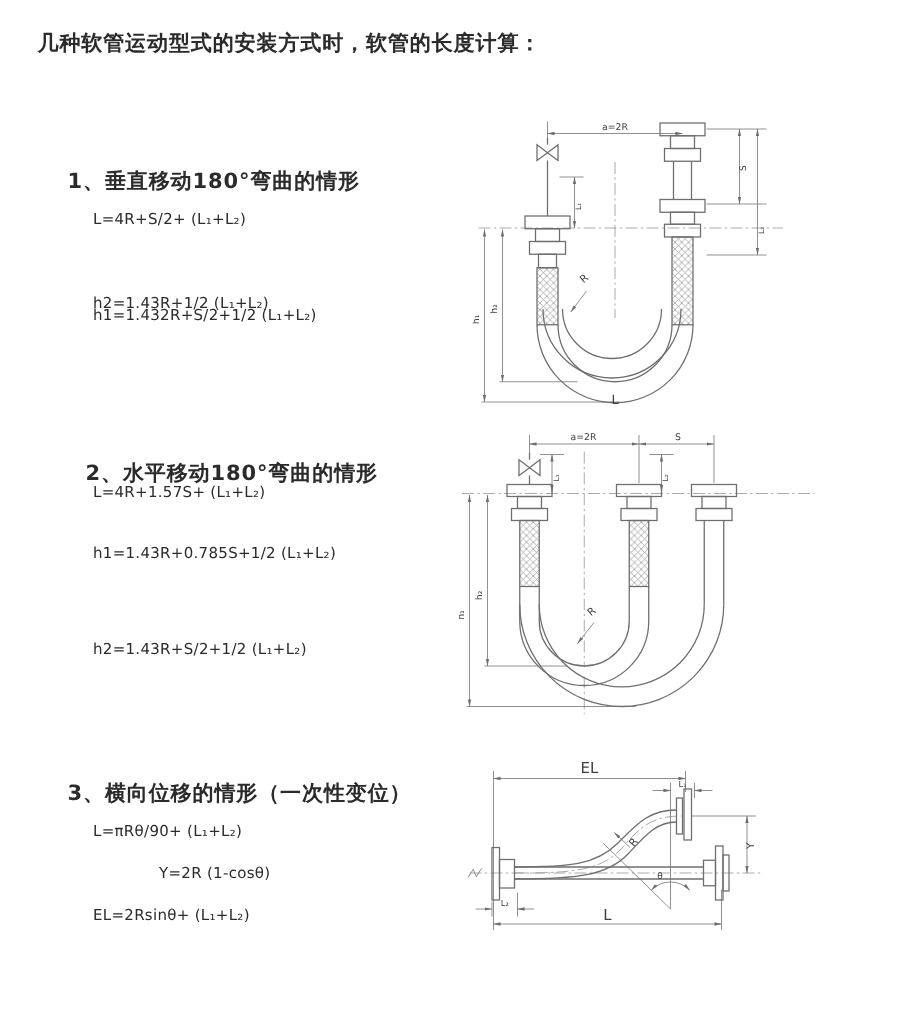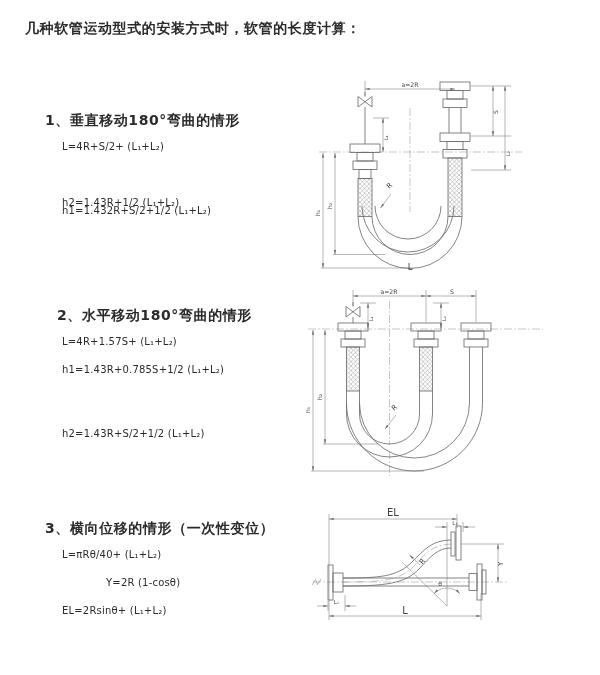--- a/index.html
+++ b/index.html
@@ -91,21 +91,21 @@
     <text transform="translate(16.5,133) rotate(-90)" font-size="6">h₂</text>
     <text transform="translate(72.5,64) rotate(-90)" font-size="5">L₁</text>
     <text transform="translate(182.5,38) rotate(-90)" font-size="6">S</text>
     <text transform="translate(194.5,80) rotate(-90)" font-size="5">L₂</text>
     <text transform="translate(74,113) rotate(-40)" font-size="7">R</text>
     <text x="95" y="193.5" font-size="8.5" text-anchor="middle">L</text>
   </g>
 </svg>
 
 <div class="abs heading" style="left:57px;top:307px;">2、水平移动180°弯曲的情形</div>
-<div class="abs formula" style="left:62px;top:336px;">L=4R+1.57S+ (L₁+L₂)</div>
+<div class="abs formula" style="left:62px;top:323px;">L=4R+1.57S+ (L₁+L₂)</div>
 <div class="abs formula" style="left:62px;top:364px;">h1=1.43R+0.785S+1/2 (L₁+L₂)</div>
 <div class="abs formula" style="left:62px;top:392px;margin-top:36px;">h2=1.43R+S/2+1/2 (L₁+L₂)</div>
 
 <svg class="abs" style="left:306px;top:285px;" width="255" height="195" viewBox="0 0 255 195">
   <defs>
     <pattern id="br2" width="4.5" height="4.5" patternUnits="userSpaceOnUse">
       <path d="M0,4.5 L4.5,0 M0,0 L4.5,4.5" stroke="#9a9a9a" stroke-width="0.5" fill="none"></path>
     </pattern>
     <marker id="arr2" viewBox="0 0 10 6" refX="9.5" refY="3" markerWidth="9" markerHeight="5.4" orient="auto-start-reverse">
       <path d="M0,0.8 L10,3 L0,5.2 Z" fill="#6e6e6e"></path>
@@ -167,21 +167,21 @@
     <text x="146" y="8.5" font-size="6.2" text-anchor="middle">S</text>
     <text transform="translate(3.5,128) rotate(-90)" font-size="6">h₁</text>
     <text transform="translate(15.5,115) rotate(-90)" font-size="6">h₂</text>
     <text transform="translate(66.5,36) rotate(-90)" font-size="5">L₁</text>
     <text transform="translate(139.5,36) rotate(-90)" font-size="5">L₂</text>
     <text transform="translate(88,126) rotate(-40)" font-size="7">R</text>
   </g>
 </svg>
 
 <div class="abs heading" style="left:45px;top:520px;">3、横向位移的情形（一次性变位）</div>
-<div class="abs formula" style="left:62px;top:549px;">L=πRθ/40+ (L₁+L₂)</div>
+<div class="abs formula" style="left:62px;top:549px;">L=πRθ/90+ (L₁+L₂)</div>
 <div class="abs formula" style="left:62px;top:577px;margin-left:44px;">Y=2R (1-cosθ)</div>
 <div class="abs formula" style="left:62px;top:605px;">EL=2Rsinθ+ (L₁+L₂)</div>
 
 <svg class="abs" style="left:305px;top:498px;" width="270" height="165" viewBox="0 0 270 165">
   <defs>
     <marker id="arr3" viewBox="0 0 10 6" refX="9.5" refY="3" markerWidth="9" markerHeight="5.4" orient="auto-start-reverse">
       <path d="M0,0.8 L10,3 L0,5.2 Z" fill="#6e6e6e"></path>
     </marker>
   </defs>
 

